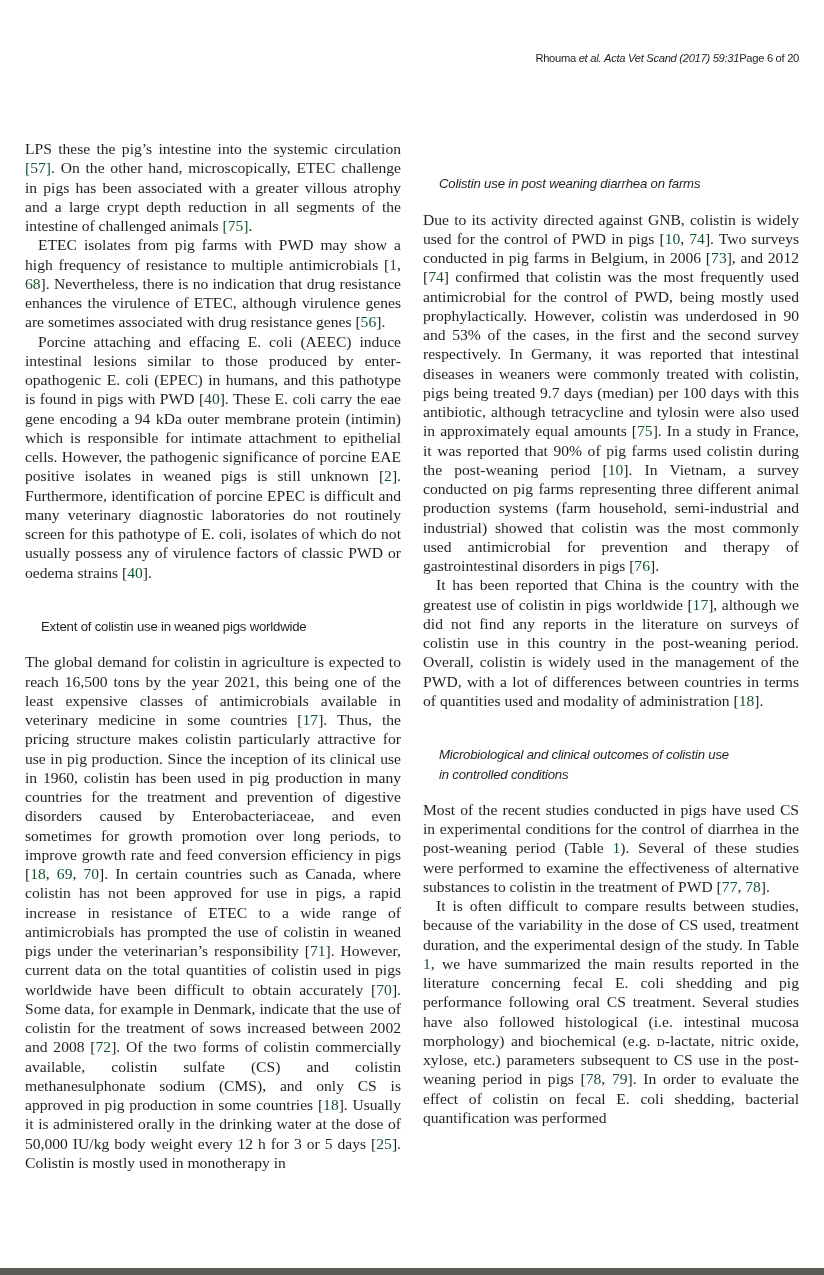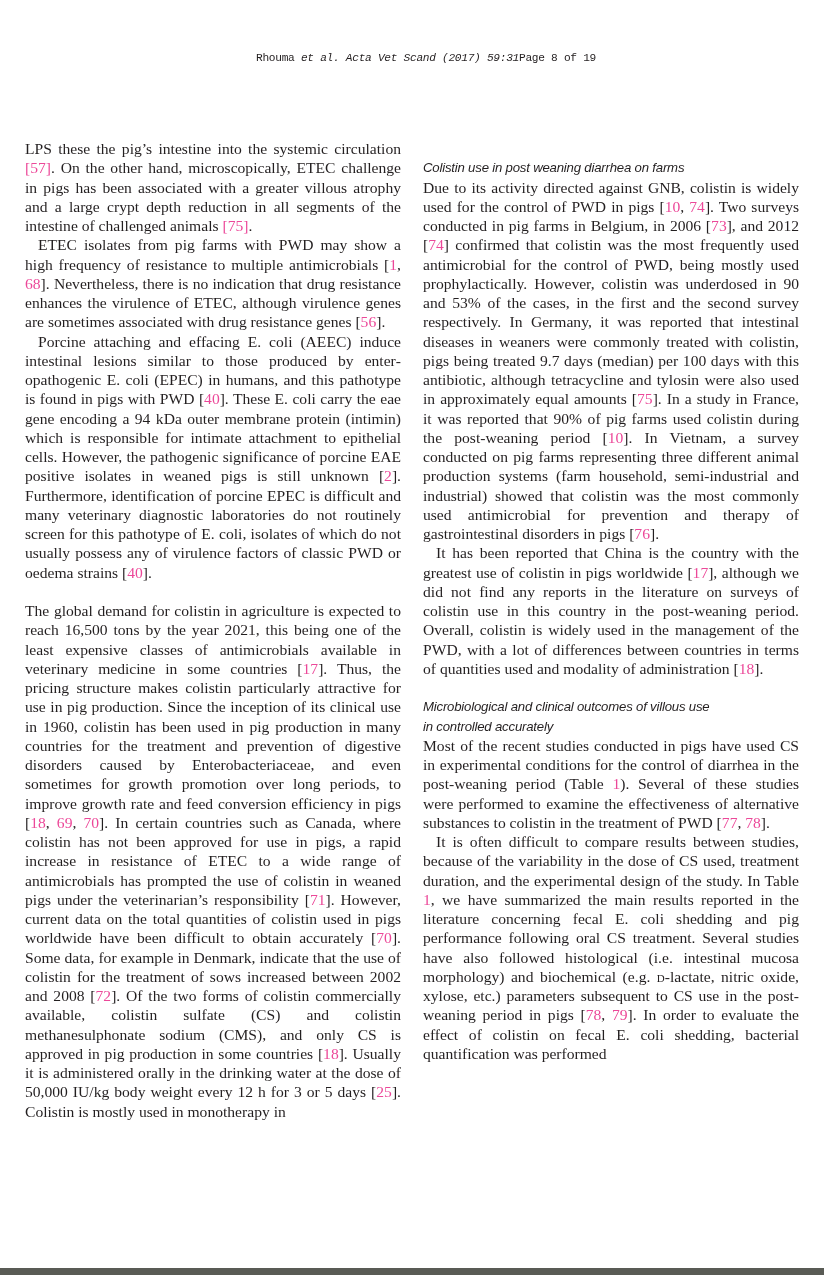--- a/index.html
+++ b/index.html
@@ -2,80 +2,81 @@
 <html><head>
 <meta charset="utf-8">
 <style>
   html, body { margin: 0; padding: 0; }
   body {
     width: 824px; height: 1275px; background: #ffffff; position: relative; overflow: hidden;
     font-family: "Liberation Serif", "DejaVu Serif", serif; color: #231f20;
   }
   .running-head {
     position: absolute; top: 52px; left: 25px; right: 25px; height: 14px;
-    font-family: Liberation Mono, monospace; font-size: 11.2px; color: #231f20;
-    display: flex; justify-content: center; letter-spacing: -0.3px; padding-left: 28px;
+    font-family: Liberation Sans, sans-serif; font-size: 11.2px; color: #231f20;
+    display: flex; justify-content: flex-end; letter-spacing: -0.3px; padding-left: 28px;
   }
   .running-head .it { font-style: italic; }
   .col {
     position: absolute; top: 139px; width: 376px;
     font-size: 15.6px; line-height: 19.25px; text-align: justify; hyphens: manual;
   }
   .col-left { left: 25px; }
   .col-right { left: 423px; }
   .col p { margin: 0; }
   .col p.indent { text-indent: 13px; }
-  .ref { color: #ec4899; }
+  .ref { color: #14532d; }
   .ital { }
   .sc { font-variant: small-caps; }
   .heading {
     font-family: "Liberation Sans", "DejaVu Sans", sans-serif; font-size: 13.2px; line-height: 19.25px;
-    font-weight: normal; color: #231f20; margin: 0; letter-spacing: -0.2px;
+    font-weight: normal; color: #231f20; margin: 16px; letter-spacing: -0.2px;
   }
   .heading.italic { font-style: italic; }
   .gap { height: 19.25px; }
   .bottom-bar {
     position: absolute; left: 0; right: 0; bottom: 0; height: 7px; background: #595b55;
   }
 </style>
 </head>
 <body>
 
 <header class="running-head">
   <span>
     <span>Rhouma</span>
     <span class="it">et al.</span>
     <span class="it">Acta Vet Scand</span>
     <span class="it">(2017) 59:31</span>
   </span>
-  <span>Page 8 of 19</span>
+  <span>Page 6 of 20</span>
 </header>
 
 <div class="col col-left">
   <p><span>LPS these the pig’s intestine into the systemic circulation </span><a class="ref">[57]</a><span>. On the other hand, microscopically, ETEC challenge in pigs has been associated with a greater villous atrophy and a large crypt depth reduction in all segments of the intestine of challenged animals </span><a class="ref">[75]</a><span>.</span></p>
 
   <p class="indent"><span>ETEC isolates from pig farms with PWD may show a high frequency of resistance to multiple antimicrobi­als [</span><a class="ref">1</a><span>, </span><a class="ref">68</a><span>]. Nevertheless, there is no indication that drug resistance enhances the virulence of ETEC, although vir­ulence genes are sometimes associated with drug resist­ance genes [</span><a class="ref">56</a><span>].</span></p>
 
   <p class="indent"><span>Porcine attaching and effacing </span><span class="ital">E. coli</span><span> (AEEC) induce intestinal lesions similar to those produced by enter­opathogenic </span><span class="ital">E. coli</span><span> (EPEC) in humans, and this patho­type is found in pigs with PWD [</span><a class="ref">40</a><span>]. These </span><span class="ital">E. coli</span><span> carry the </span><span class="ital">eae</span><span> gene encoding a 94 kDa outer membrane protein (intimin) which is responsible for intimate attachment to epithelial cells. However, the pathogenic significance of porcine EAE positive isolates in weaned pigs is still unknown [</span><a class="ref">2</a><span>]. Furthermore, identification of porcine EPEC is difficult and many veterinary diagnostic labora­tories do not routinely screen for this pathotype of </span><span class="ital">E. coli</span><span>, isolates of which do not usually possess any of virulence factors of classic PWD or oedema strains [</span><a class="ref">40</a><span>].</span></p>
 
   <div class="gap"></div>
+  <h3 class="heading">Extent of colistin use in weaned pigs worldwide</h3>
 
   <p><span>The global demand for colistin in agriculture is expected to reach 16,500 tons by the year 2021, this being one of the least expensive classes of antimicrobials available in veterinary medicine in some countries [</span><a class="ref">17</a><span>]. Thus, the pricing structure makes colistin particularly attractive for use in pig production. Since the inception of its clini­cal use in 1960, colistin has been used in pig production in many countries for the treatment and prevention of digestive disorders caused by </span><span class="ital">Enterobacteriaceae</span><span>, and even sometimes for growth promotion over long periods, to improve growth rate and feed conversion efficiency in pigs [</span><a class="ref">18</a><span>, </span><a class="ref">69</a><span>, </span><a class="ref">70</a><span>]. In certain countries such as Canada, where colistin has not been approved for use in pigs, a rapid increase in resistance of ETEC to a wide range of antimicrobials has prompted the use of colistin in weaned pigs under the veterinarian’s responsibility [</span><a class="ref">71</a><span>]. However, current data on the total quantities of colis­tin used in pigs worldwide have been difficult to obtain accurately [</span><a class="ref">70</a><span>]. Some data, for example in Denmark, indicate that the use of colistin for the treatment of sows increased between 2002 and 2008 [</span><a class="ref">72</a><span>]. Of the two forms of colistin commercially available, colistin sulfate (CS) and colistin methanesulphonate sodium (CMS), and only CS is approved in pig production in some countries [</span><a class="ref">18</a><span>]. Usually it is administered orally in the drinking water at the dose of 50,000 IU/kg body weight every 12 h for 3 or 5 days [</span><a class="ref">25</a><span>]. Colistin is mostly used in monotherapy in</span></p>
 </div>
 
 <div class="col col-right">
 
   <div class="gap"></div>
   <h4 class="heading italic">Colistin use in post weaning diarrhea on farms</h4>
 
   <p><span>Due to its activity directed against GNB, colistin is widely used for the control of PWD in pigs [</span><a class="ref">10</a><span>, </span><a class="ref">74</a><span>]. Two surveys conducted in pig farms in Belgium, in 2006 [</span><a class="ref">73</a><span>], and 2012 [</span><a class="ref">74</a><span>] confirmed that colistin was the most frequently used antimicrobial for the control of PWD, being mostly used prophylactically. However, colistin was underdosed in 90 and 53% of the cases, in the first and the second survey respectively. In Germany, it was reported that intestinal diseases in weaners were commonly treated with colistin, pigs being treated 9.7 days (median) per 100 days with this antibiotic, although tetracycline and tylosin were also used in approximately equal amounts [</span><a class="ref">75</a><span>]. In a study in France, it was reported that 90% of pig farms used colistin during the post-weaning period [</span><a class="ref">10</a><span>]. In Vietnam, a survey conducted on pig farms representing three dif­ferent animal production systems (farm household, semi-industrial and industrial) showed that colistin was the most commonly used antimicrobial for prevention and therapy of gastrointestinal disorders in pigs [</span><a class="ref">76</a><span>].</span></p>
 
   <p class="indent"><span>It has been reported that China is the country with the greatest use of colistin in pigs worldwide [</span><a class="ref">17</a><span>], although we did not find any reports in the literature on surveys of colistin use in this country in the post-weaning period. Overall, colistin is widely used in the management of the PWD, with a lot of differences between countries in terms of quantities used and modality of administration [</span><a class="ref">18</a><span>].</span></p>
 
   <div class="gap"></div>
-  <h4 class="heading italic"><span>Microbiological and clinical outcomes of villous use</span><br><span>in controlled accurately</span></h4>
+  <h4 class="heading italic"><span>Microbiological and clinical outcomes of colistin use</span><br><span>in controlled conditions</span></h4>
 
   <p><span>Most of the recent studies conducted in pigs have used CS in experimental conditions for the control of diarrhea in the post-weaning period (Table </span><a class="ref">1</a><span>). Several of these studies were performed to examine the effectiveness of alternative substances to colistin in the treatment of PWD [</span><a class="ref">77</a><span>, </span><a class="ref">78</a><span>].</span></p>
 
   <p class="indent"><span>It is often difficult to compare results between stud­ies, because of the variability in the dose of CS used, treatment duration, and the experimental design of the study. In Table </span><a class="ref">1</a><span>, we have summarized the main results reported in the literature concerning fecal </span><span class="ital">E. coli</span><span> shed­ding and pig performance following oral CS treatment. Several studies have also followed histological (i.e. intestinal mucosa morphology) and biochemical (e.g. </span><span class="sc">d</span><span>-lactate, nitric oxide, xylose, etc.) parameters subse­quent to CS use in the post-weaning period in pigs [</span><a class="ref">78</a><span>, </span><a class="ref">79</a><span>]. In order to evaluate the effect of colistin on fecal </span><span class="ital">E. coli</span><span> shedding, bacterial quantification was performed</span></p>
 </div>
 
 <div class="bottom-bar"></div>
 
 </body></html>

